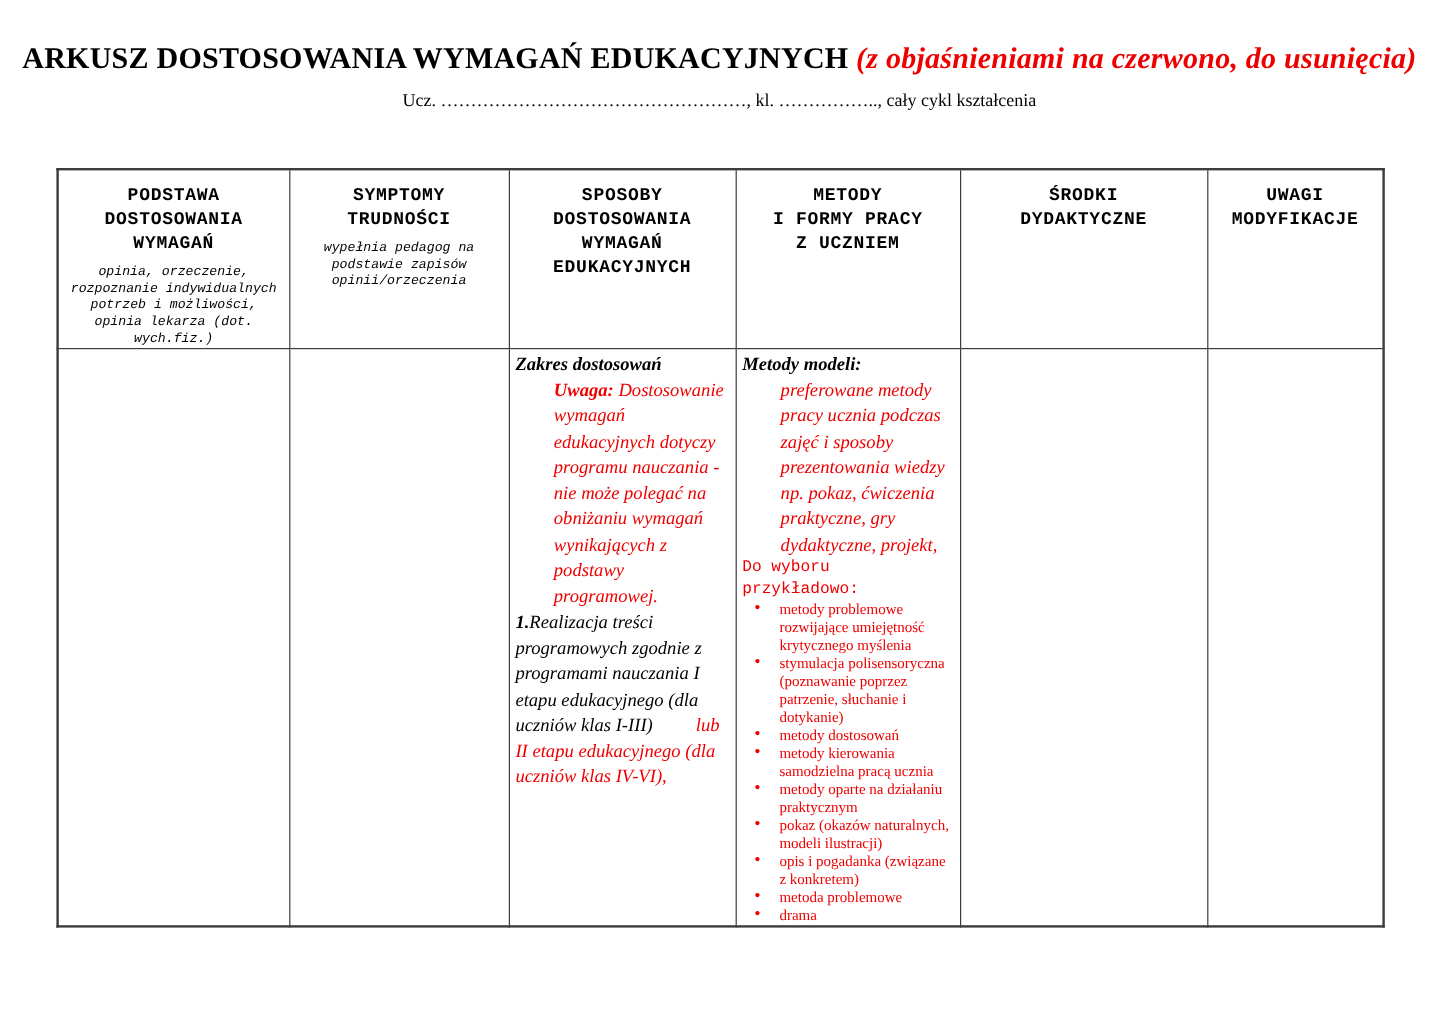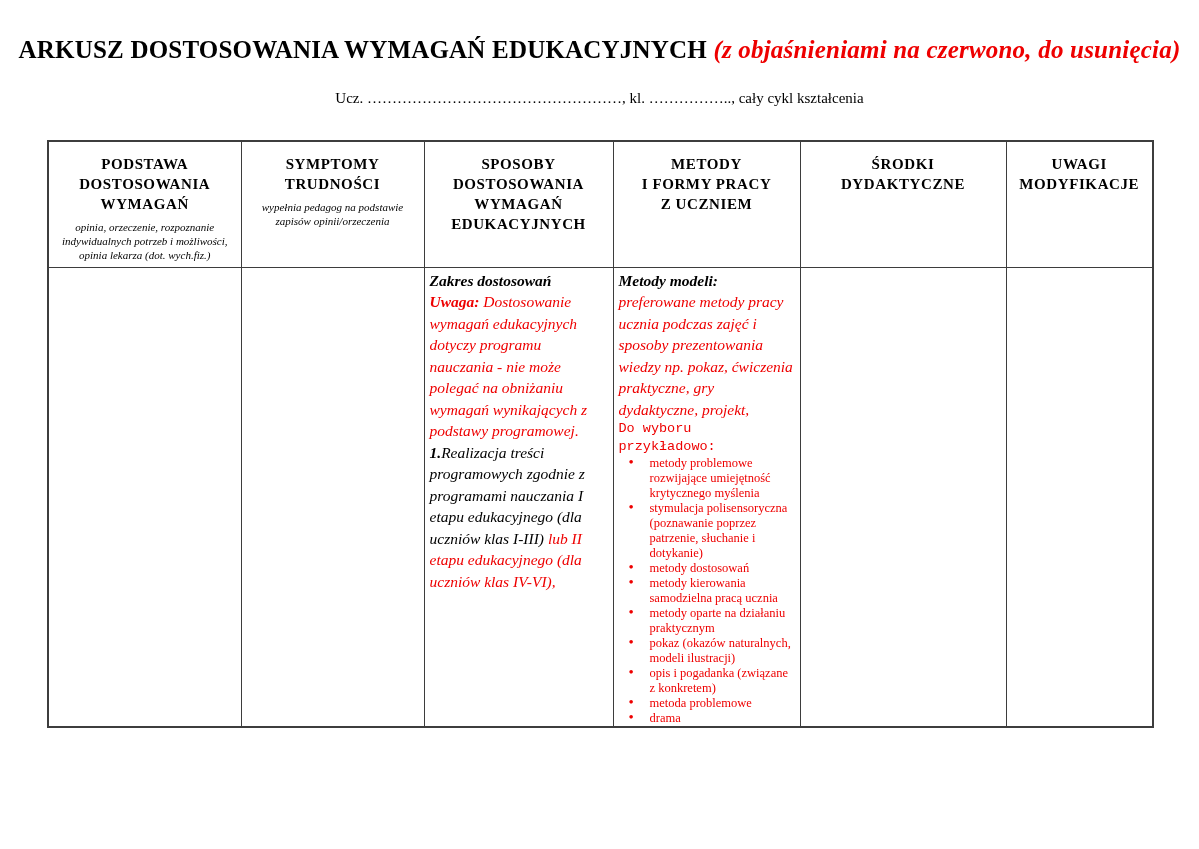--- a/index.html
+++ b/index.html
@@ -9,40 +9,40 @@
     width: 1199px; height: 849px; background: #ffffff;
     font-family: "Liberation Serif", "DejaVu Serif", serif;
     color: #000; position: relative; overflow: hidden;
   }
   .page-title {
     text-align: center; padding-top: 36px;
     font-size: 25px; font-weight: bold; letter-spacing: 0.2px;
   }
   .page-title .red-note { color: var(--red); font-style: italic; }
   .student-line {
-    text-align: center; margin-top: 26px; font-size: 15px;
+    text-align: center; margin-top: 12px; font-size: 15px;
   }
   table.doc-table {
     position: absolute; left: 47px; top: 140px;
     border-collapse: collapse; table-layout: fixed;
     border: 2px solid var(--border);
   }
   .doc-table th, .doc-table td {
     border: 1px solid var(--border);
     vertical-align: top; overflow: hidden;
   }
-  .doc-table th { height: 126px; padding: 12px 4px 0 4px; font-size: 15px; font-weight: bold; letter-spacing: 0.6px; line-height: 20px; text-align: center; }
+  .doc-table th { height: 126px; padding: 12px 4px 0 4px; font-size: 15px; font-weight: bold; letter-spacing: 0.6px; line-height: 20px; text-align: center; font-family: Liberation Mono, monospace; }
   .doc-table td { height: 380px; padding: 2px 4px 0 5px; }
   .hdr-note {
     font-weight: normal; font-style: italic; letter-spacing: 0;
     font-size: 11px; line-height: 14px; margin-top: 6px; padding: 0 2px;
   }
   .cell-text { font-size: 15.5px; font-style: italic; line-height: 21.5px; }
   .cell-head { font-weight: bold; }
-  .red { color: var(--red); }
+  .red { color: var(--red); margin-left: 32px; }
   .bold { font-weight: bold; }
   .list-intro {
     color: var(--red); font-style: normal; font-size: 13.5px; line-height: 18px; font-family: Liberation Mono, monospace;
   }
   ul.method-list {
     list-style: none; margin: 0; padding: 0 0 0 10px;
     color: var(--red); font-style: normal; font-size: 12.5px; line-height: 15px;
   }
   ul.method-list li { position: relative; padding-left: 21px; }
   ul.method-list li::before {

